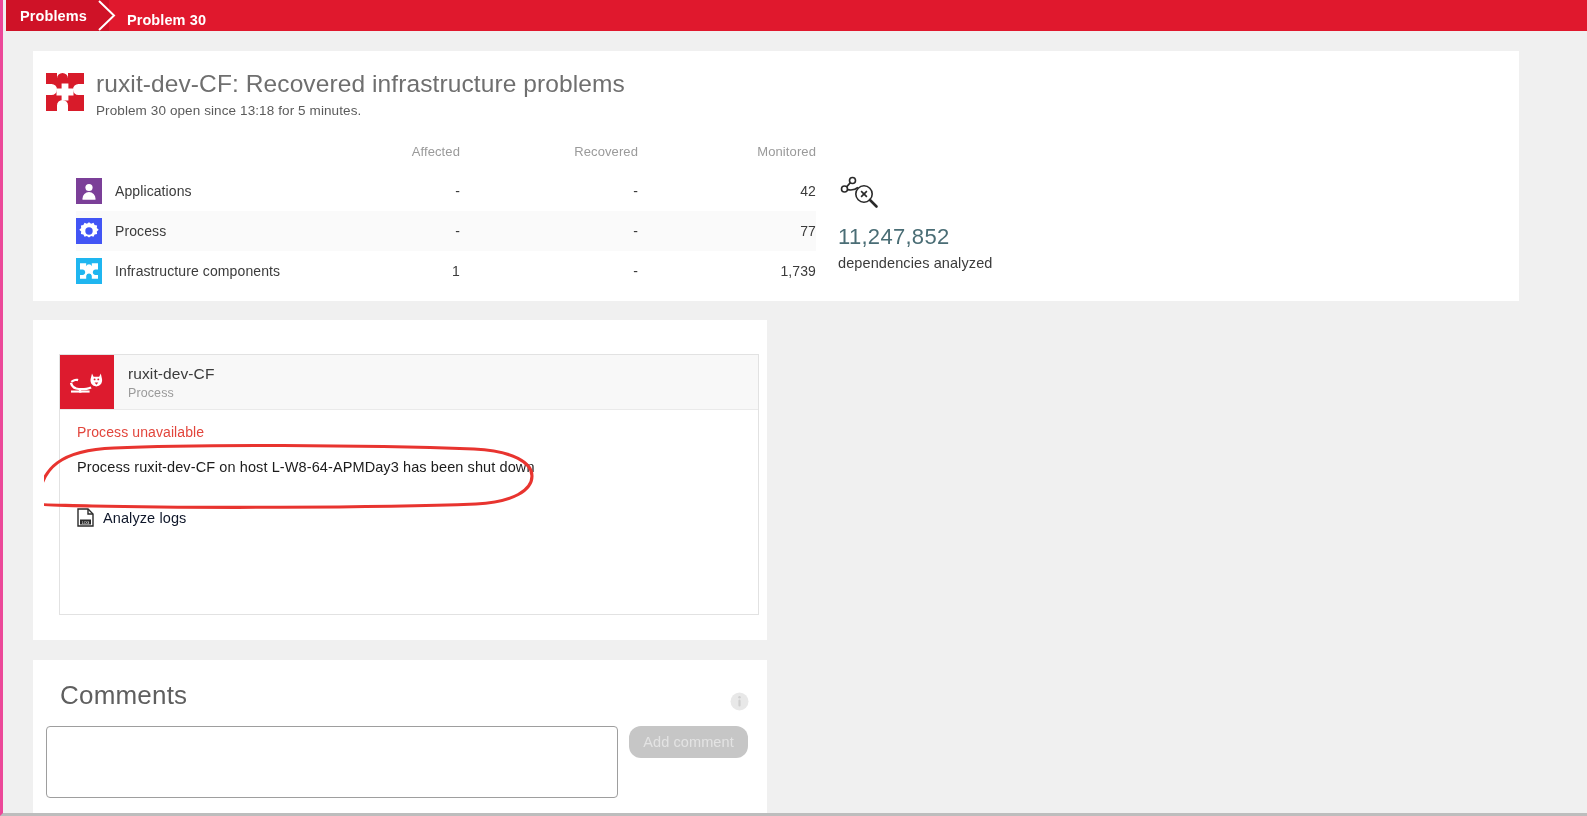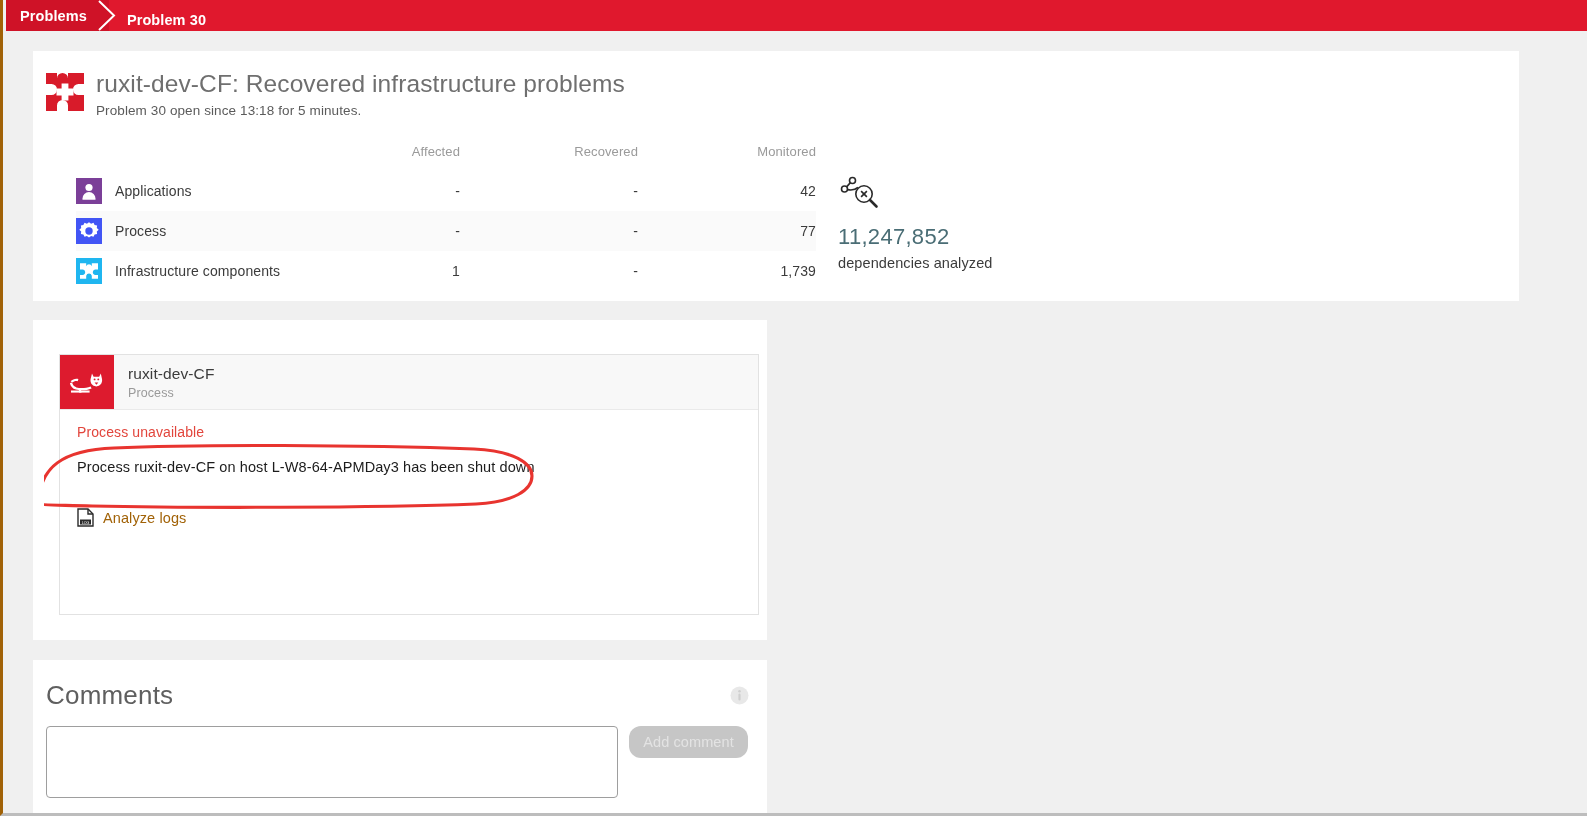--- a/index.html
+++ b/index.html
@@ -13,21 +13,21 @@
     overflow: hidden;
     font-family: "Liberation Sans", sans-serif;
     -webkit-font-smoothing: antialiased;
   }
   .app-window {
     position: relative;
     width: 1587px;
     height: 816px;
     background: #f0f0f0;
     box-sizing: border-box;
-    border-left: 3px solid #a16207;
+    border-left: 3px solid #ec4899;
     border-bottom: 3px solid #bdbdbd;
     overflow: hidden;
   }
 
   
   .breadcrumb-bar {
     position: absolute;
     top: 0;
     left: 3px;
     width: 1581px;
@@ -232,21 +232,21 @@
     letter-spacing: .1px;
   }
   .evt-gap { height: 21px; }
   .log-link-row {
     display: flex;
     align-items: center;
     margin-top: 12px;
   }
   .log-icon { width: 17px; height: 19px; display: block; }
   .log-link {
-    color: #a16207;
+    color: #0f172a;
     font-size: 14.5px;
     margin-left: 9px;
     text-decoration: none;
     letter-spacing: .1px;
   }
 
   
   .oval-annotation {
     position: absolute;
     left: -16px;
@@ -259,23 +259,24 @@
 
   
   #comments-card {
     left: 30px;
     top: 660px;
     width: 734px;
     height: 153px;
   }
   .comments-title-row {
     display: flex;
-    align-items: center;
+    align-items: flex-end;
     justify-content: space-between;
     padding: 20px 18px 0 13px;
+    margin-left: 14px;
   }
   .comments-title {
     font-size: 26px;
     color: #5f5f5f;
     font-weight: normal;
     letter-spacing: .2px;
   }
   .info-icon { width: 19px; height: 19px; display: block; }
   .comment-row {
     display: flex;

